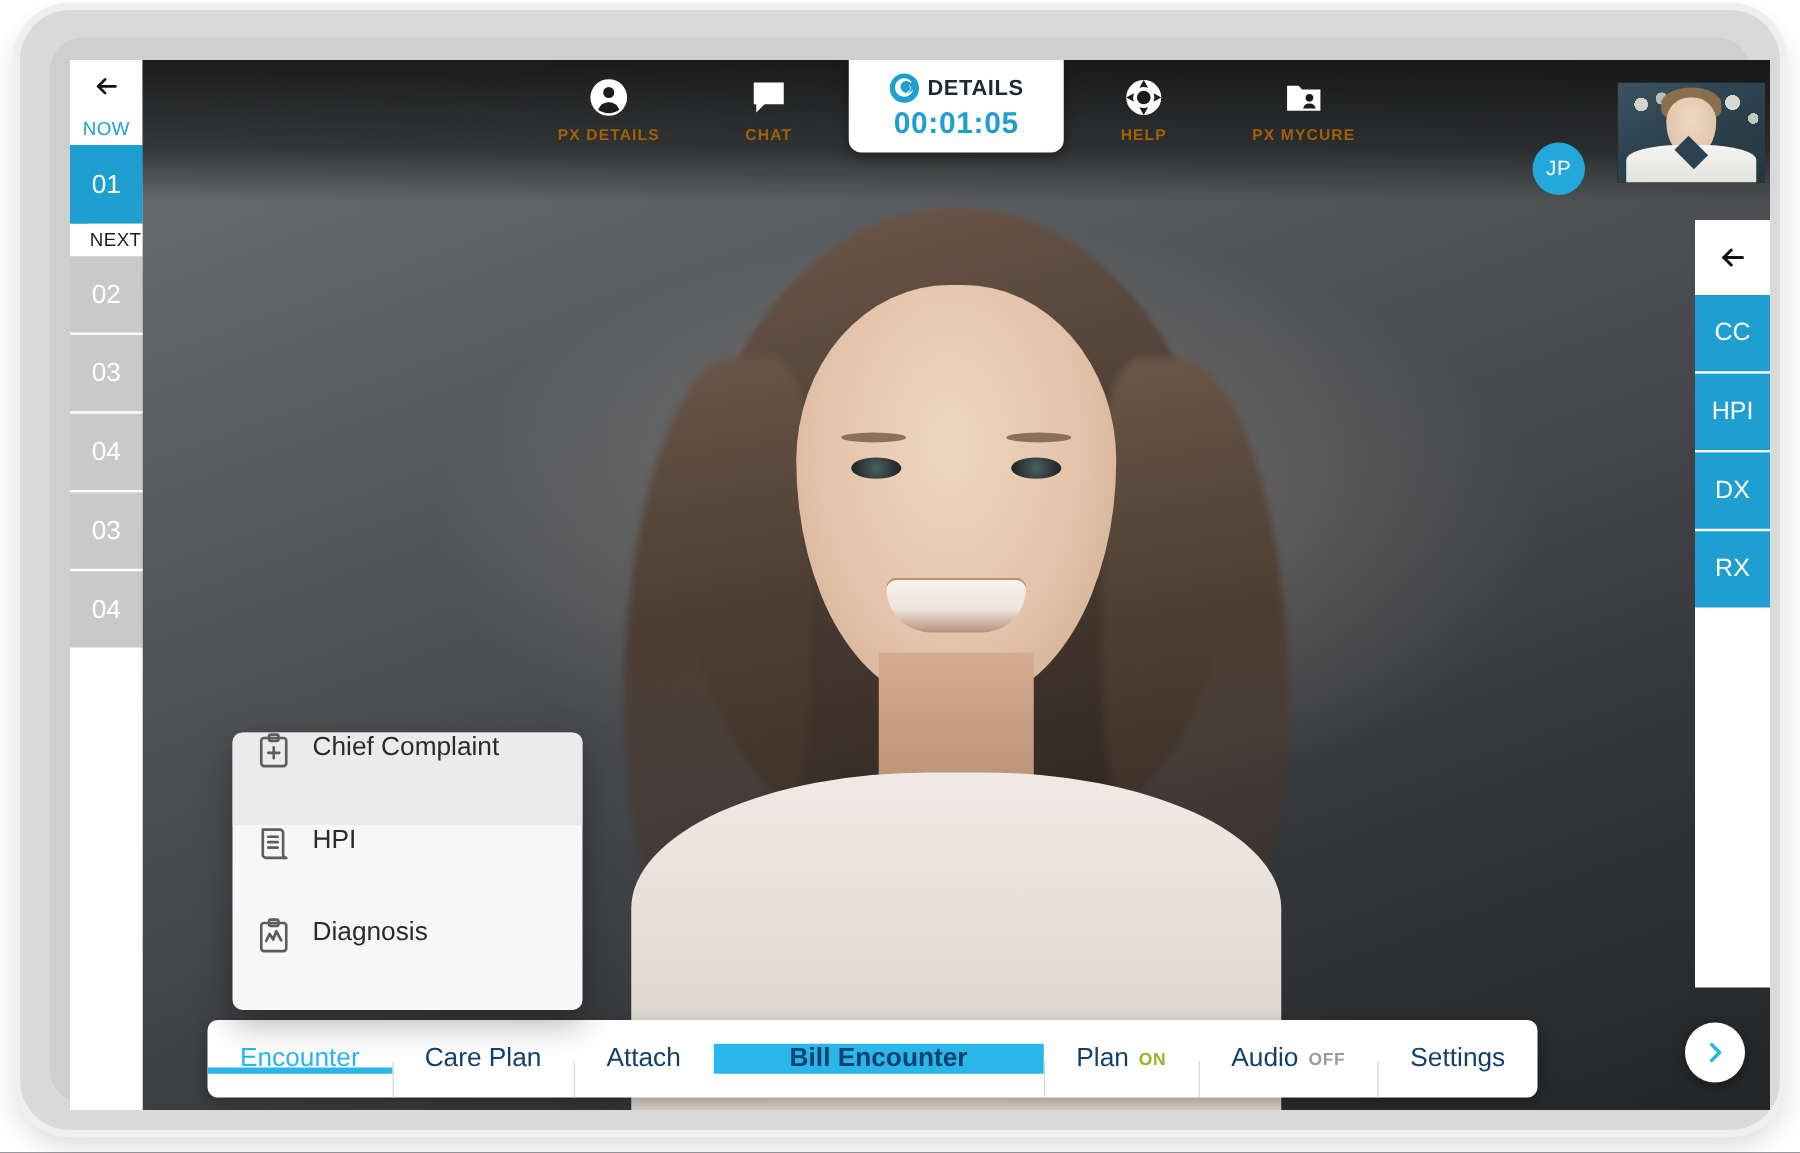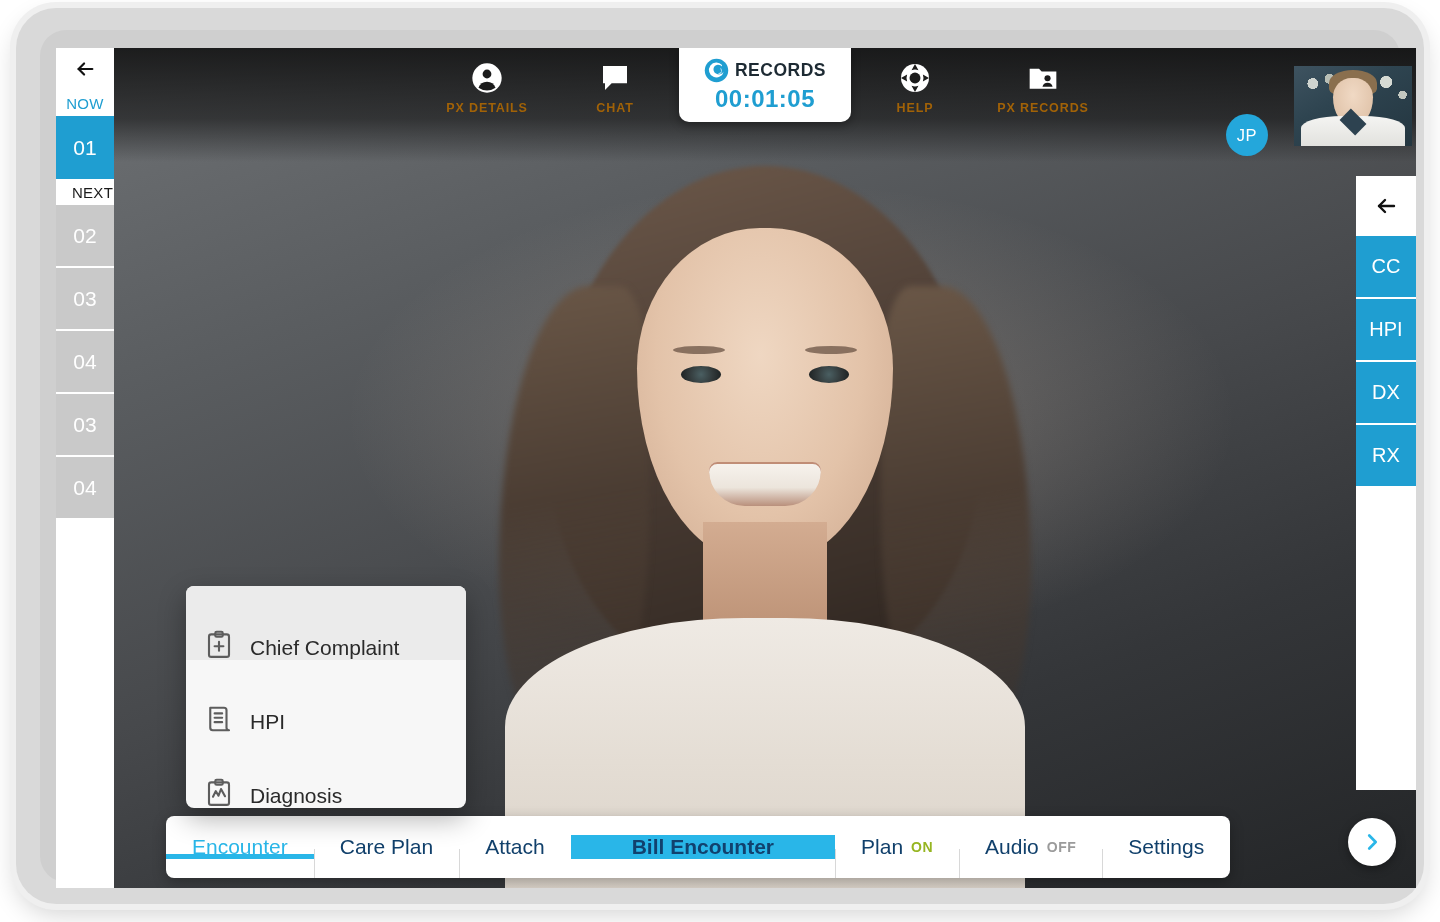--- a/index.html
+++ b/index.html
@@ -367,21 +367,21 @@
     width: 280px;
     background: #f7f7f7;
     border-radius: 8px;
     box-shadow: 0 10px 28px rgba(0,0,0,.32);
     overflow: hidden;
     z-index: 12;
   }
   .ctx-item {
     height: 74px;
     display: flex;
-    align-items: flex-end;
+    align-items: flex-start;
     gap: 16px;
     padding: 0 18px;
     cursor: pointer;
   }
   .ctx-item.hover { background: #ebebeb; }
   .ctx-item svg { width: 30px; height: 30px; flex: none; }
   .ctx-item .ctx-label {
     font-size: 21px;
     color: #2a2a2a;
     font-weight: 400;
@@ -523,21 +523,21 @@
           <span class="lbl">CHAT</span>
         </div>
 
         <div class="brand-card">
           <div class="brand-row">
             <svg class="logo" viewBox="0 0 32 32">
               <circle cx="16" cy="16" r="15" fill="#1f9ed1"></circle>
               <path d="M23 9a9.5 9.5 0 1 0 2.2 8.2c-1.6 2.6-4.5 4.2-7.6 3.7-3.3-.5-5.7-3.4-5.5-6.7.2-2.9 2.5-5.3 5.4-5.5 2.2-.2 4.3.9 5.5 2.3z" fill="#ffffff"></path>
               <path d="M20.8 12.6c1.8 1.1 2.6 3.4 1.9 5.4-.8 2.3-3.3 3.6-5.6 2.9l5-3.4z" fill="#b9e3f5"></path>
             </svg>
-            <span class="name">RECORDS</span>
+            <span class="name">DETAILS</span>
           </div>
           <div class="brand-timer">00:01:05</div>
         </div>
 
         <div class="top-action">
           <svg class="ico" viewBox="0 0 24 24">
             <circle cx="12" cy="12" r="10.5" fill="#fff"></circle>
             <circle cx="12" cy="12" r="4.1" fill="#1b1b1b"></circle>
             <path d="M12 1.5l2.6 4.6a7.6 7.6 0 0 0-5.2 0z" fill="#1b1b1b"></path>
             <path d="M12 22.5l-2.6-4.6a7.6 7.6 0 0 0 5.2 0z" fill="#1b1b1b"></path>
@@ -546,21 +546,21 @@
           </svg>
           <span class="lbl">HELP</span>
         </div>
 
         <div class="top-action">
           <svg class="ico" viewBox="0 0 24 24">
             <path d="M2 5h7l2 2.2h11V20H2z" fill="#fff"></path>
             <circle cx="15.4" cy="12.2" r="2.3" fill="#1b1b1b"></circle>
             <path d="M11.6 18.6a3.9 3.9 0 0 1 7.6 0z" fill="#1b1b1b"></path>
           </svg>
-          <span class="lbl">PX RECORDS</span>
+          <span class="lbl">PX MYCURE</span>
         </div>
 
       </div>
     </div>
 
     <div class="avatar-badge">JP</div>
     <div class="selfview">
       <div class="sv-bg"></div>
       <div class="sv-hair"></div>
       <div class="sv-face"></div>

